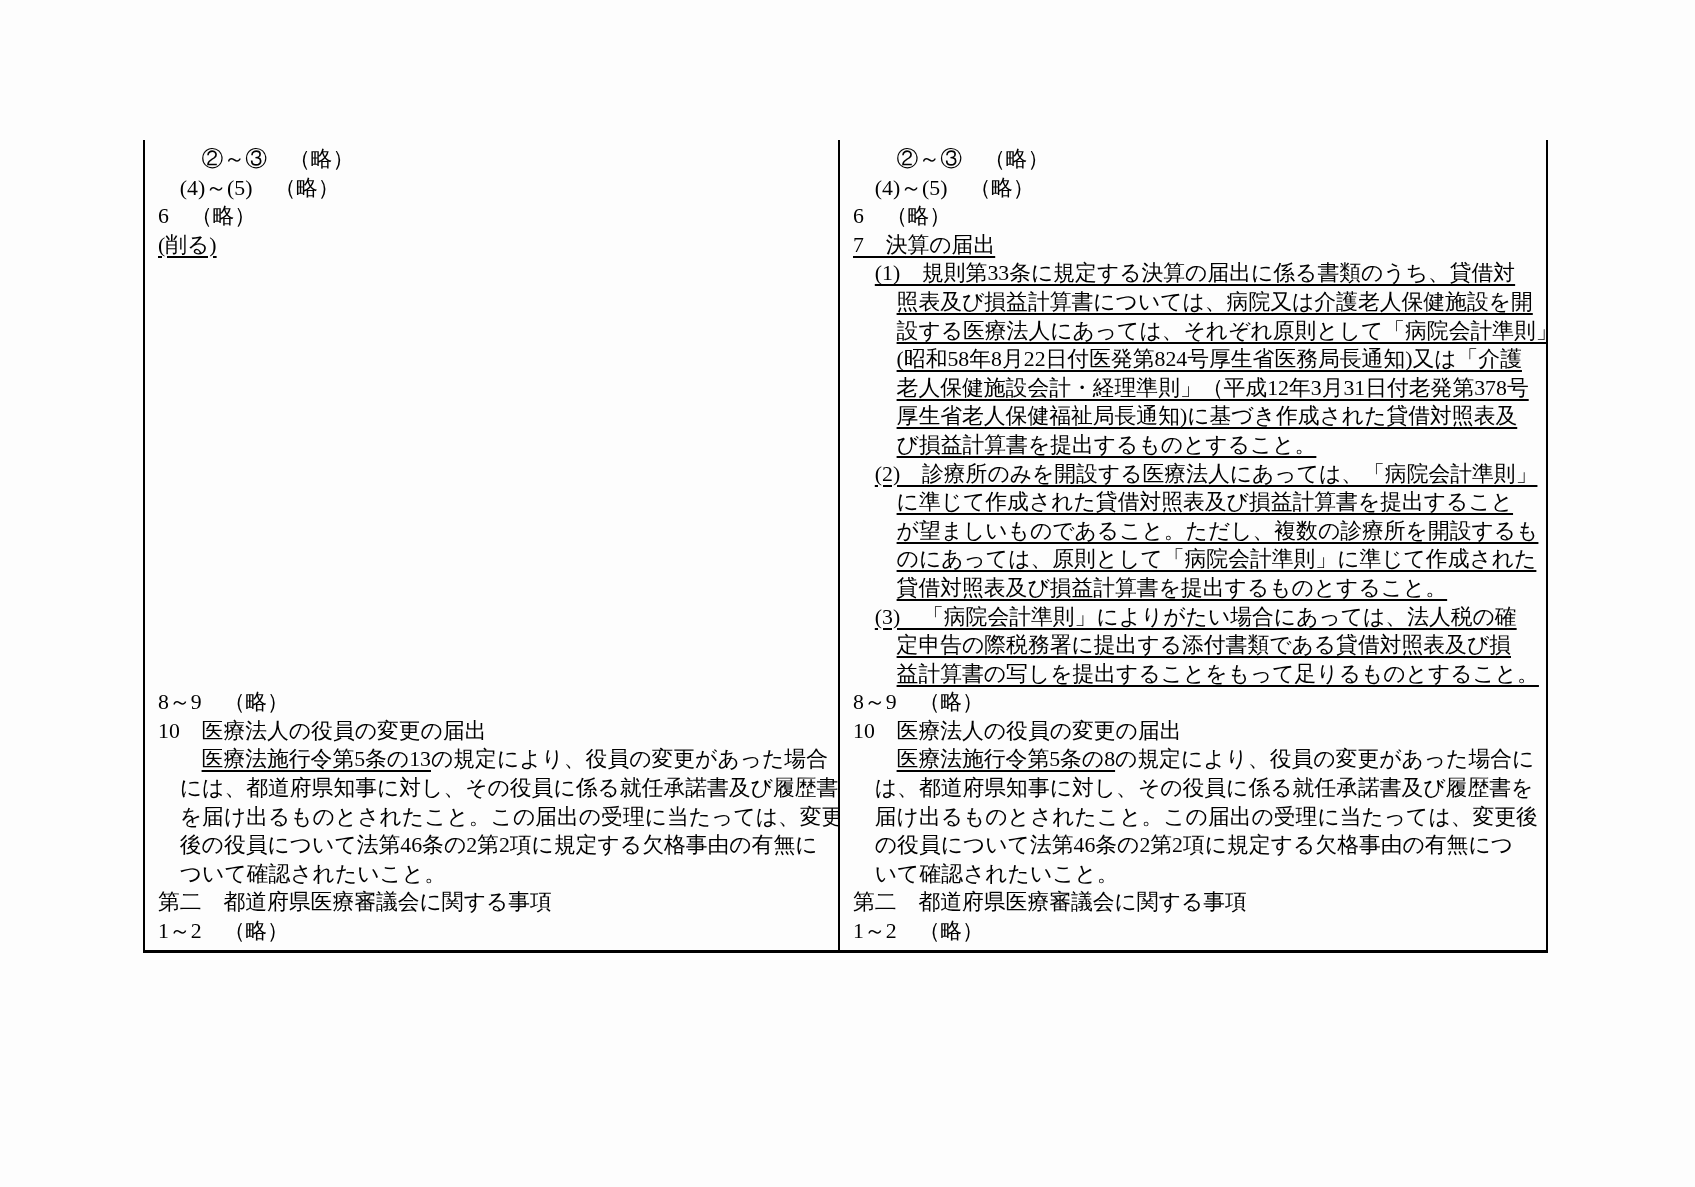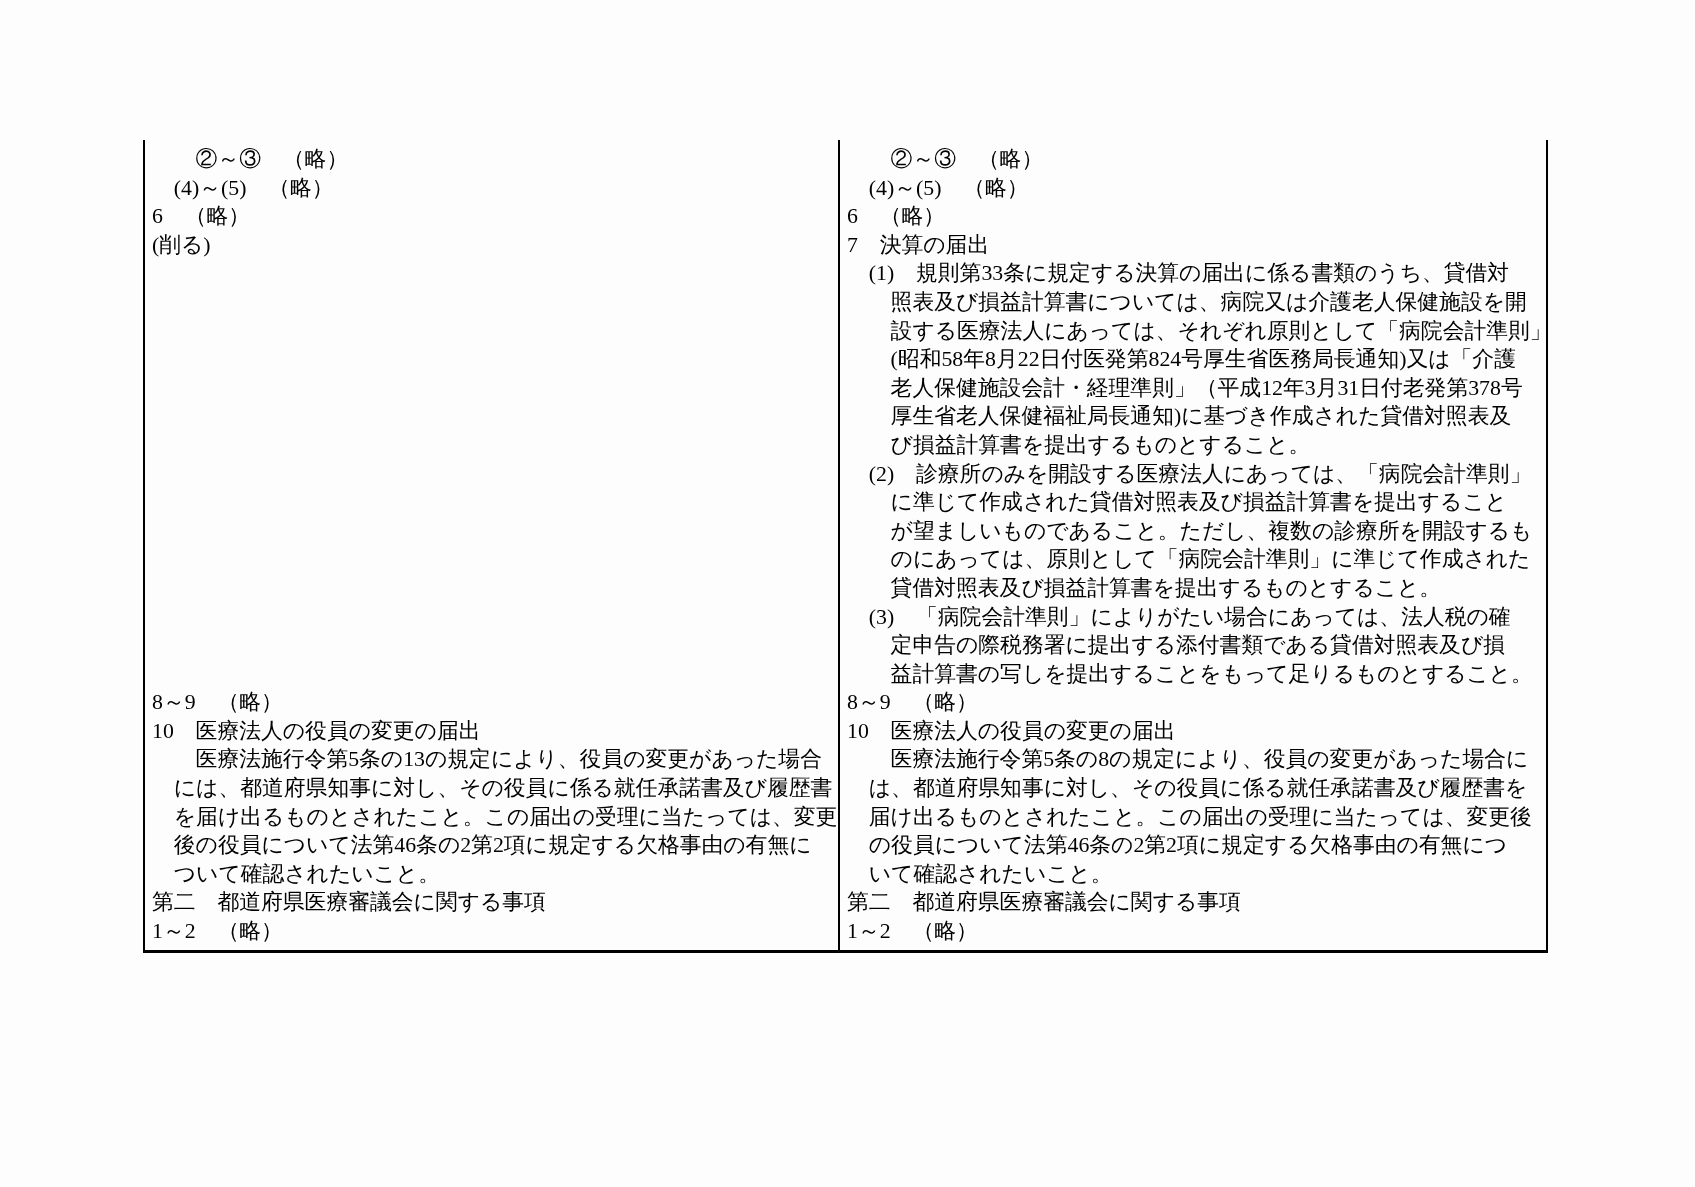--- a/index.html
+++ b/index.html
@@ -9,31 +9,32 @@
     color:#000;
   }
   .page{position:absolute;inset:0;background:#fdfdfd;}
   .cmp-table{
     position:absolute;left:143px;top:140px;width:1405px;height:813px;
     box-sizing:border-box;background:#fdfdfd;
     border-left:2px solid #000;border-right:2px solid #000;border-bottom:3px solid #000;
     display:flex;flex-direction:row;
   }
   .col{
-    box-sizing:border-box;padding:5px 2px 0 7px;
+    box-sizing:border-box;padding:5px 2px 0 13px;
     white-space:pre;overflow:hidden;
   }
   .col-left{width:693px;}
   .col-right{width:708px;border-left:2px solid #000;}
   .line{
     height:28.6px;line-height:28.6px;font-size:21.8px;
     letter-spacing:0;
   }
   .line span{display:inline;}
   .u{
+    text-decoration:underline;
     text-underline-offset:4px;
     text-decoration-thickness:1.5px;
   }
 </style>
 </head>
 <body>
 
 <div class="page">
   <div class="cmp-table">
     <div class="col col-left"><div class="line"><span>　　②～③　（略）</span></div><div class="line"><span>　(4)～(5)　（略）</span></div><div class="line"><span>6　（略）</span></div><div class="line"><span class="u">(削る)</span></div><div class="line"></div><div class="line"></div><div class="line"></div><div class="line"></div><div class="line"></div><div class="line"></div><div class="line"></div><div class="line"></div><div class="line"></div><div class="line"></div><div class="line"></div><div class="line"></div><div class="line"></div><div class="line"></div><div class="line"></div><div class="line"><span>8～9　（略）</span></div><div class="line"><span>10　医療法人の役員の変更の届出</span></div><div class="line"><span>　　</span><span class="u">医療法施行令第5条の13</span><span>の規定により、役員の変更があった場合</span></div><div class="line"><span>　には、都道府県知事に対し、その役員に係る就任承諾書及び履歴書</span></div><div class="line"><span>　を届け出るものとされたこと。この届出の受理に当たっては、変更</span></div><div class="line"><span>　後の役員について法第46条の2第2項に規定する欠格事由の有無に</span></div><div class="line"><span>　ついて確認されたいこと。</span></div><div class="line"><span>第二　都道府県医療審議会に関する事項</span></div><div class="line"><span>1～2　（略）</span></div></div>

